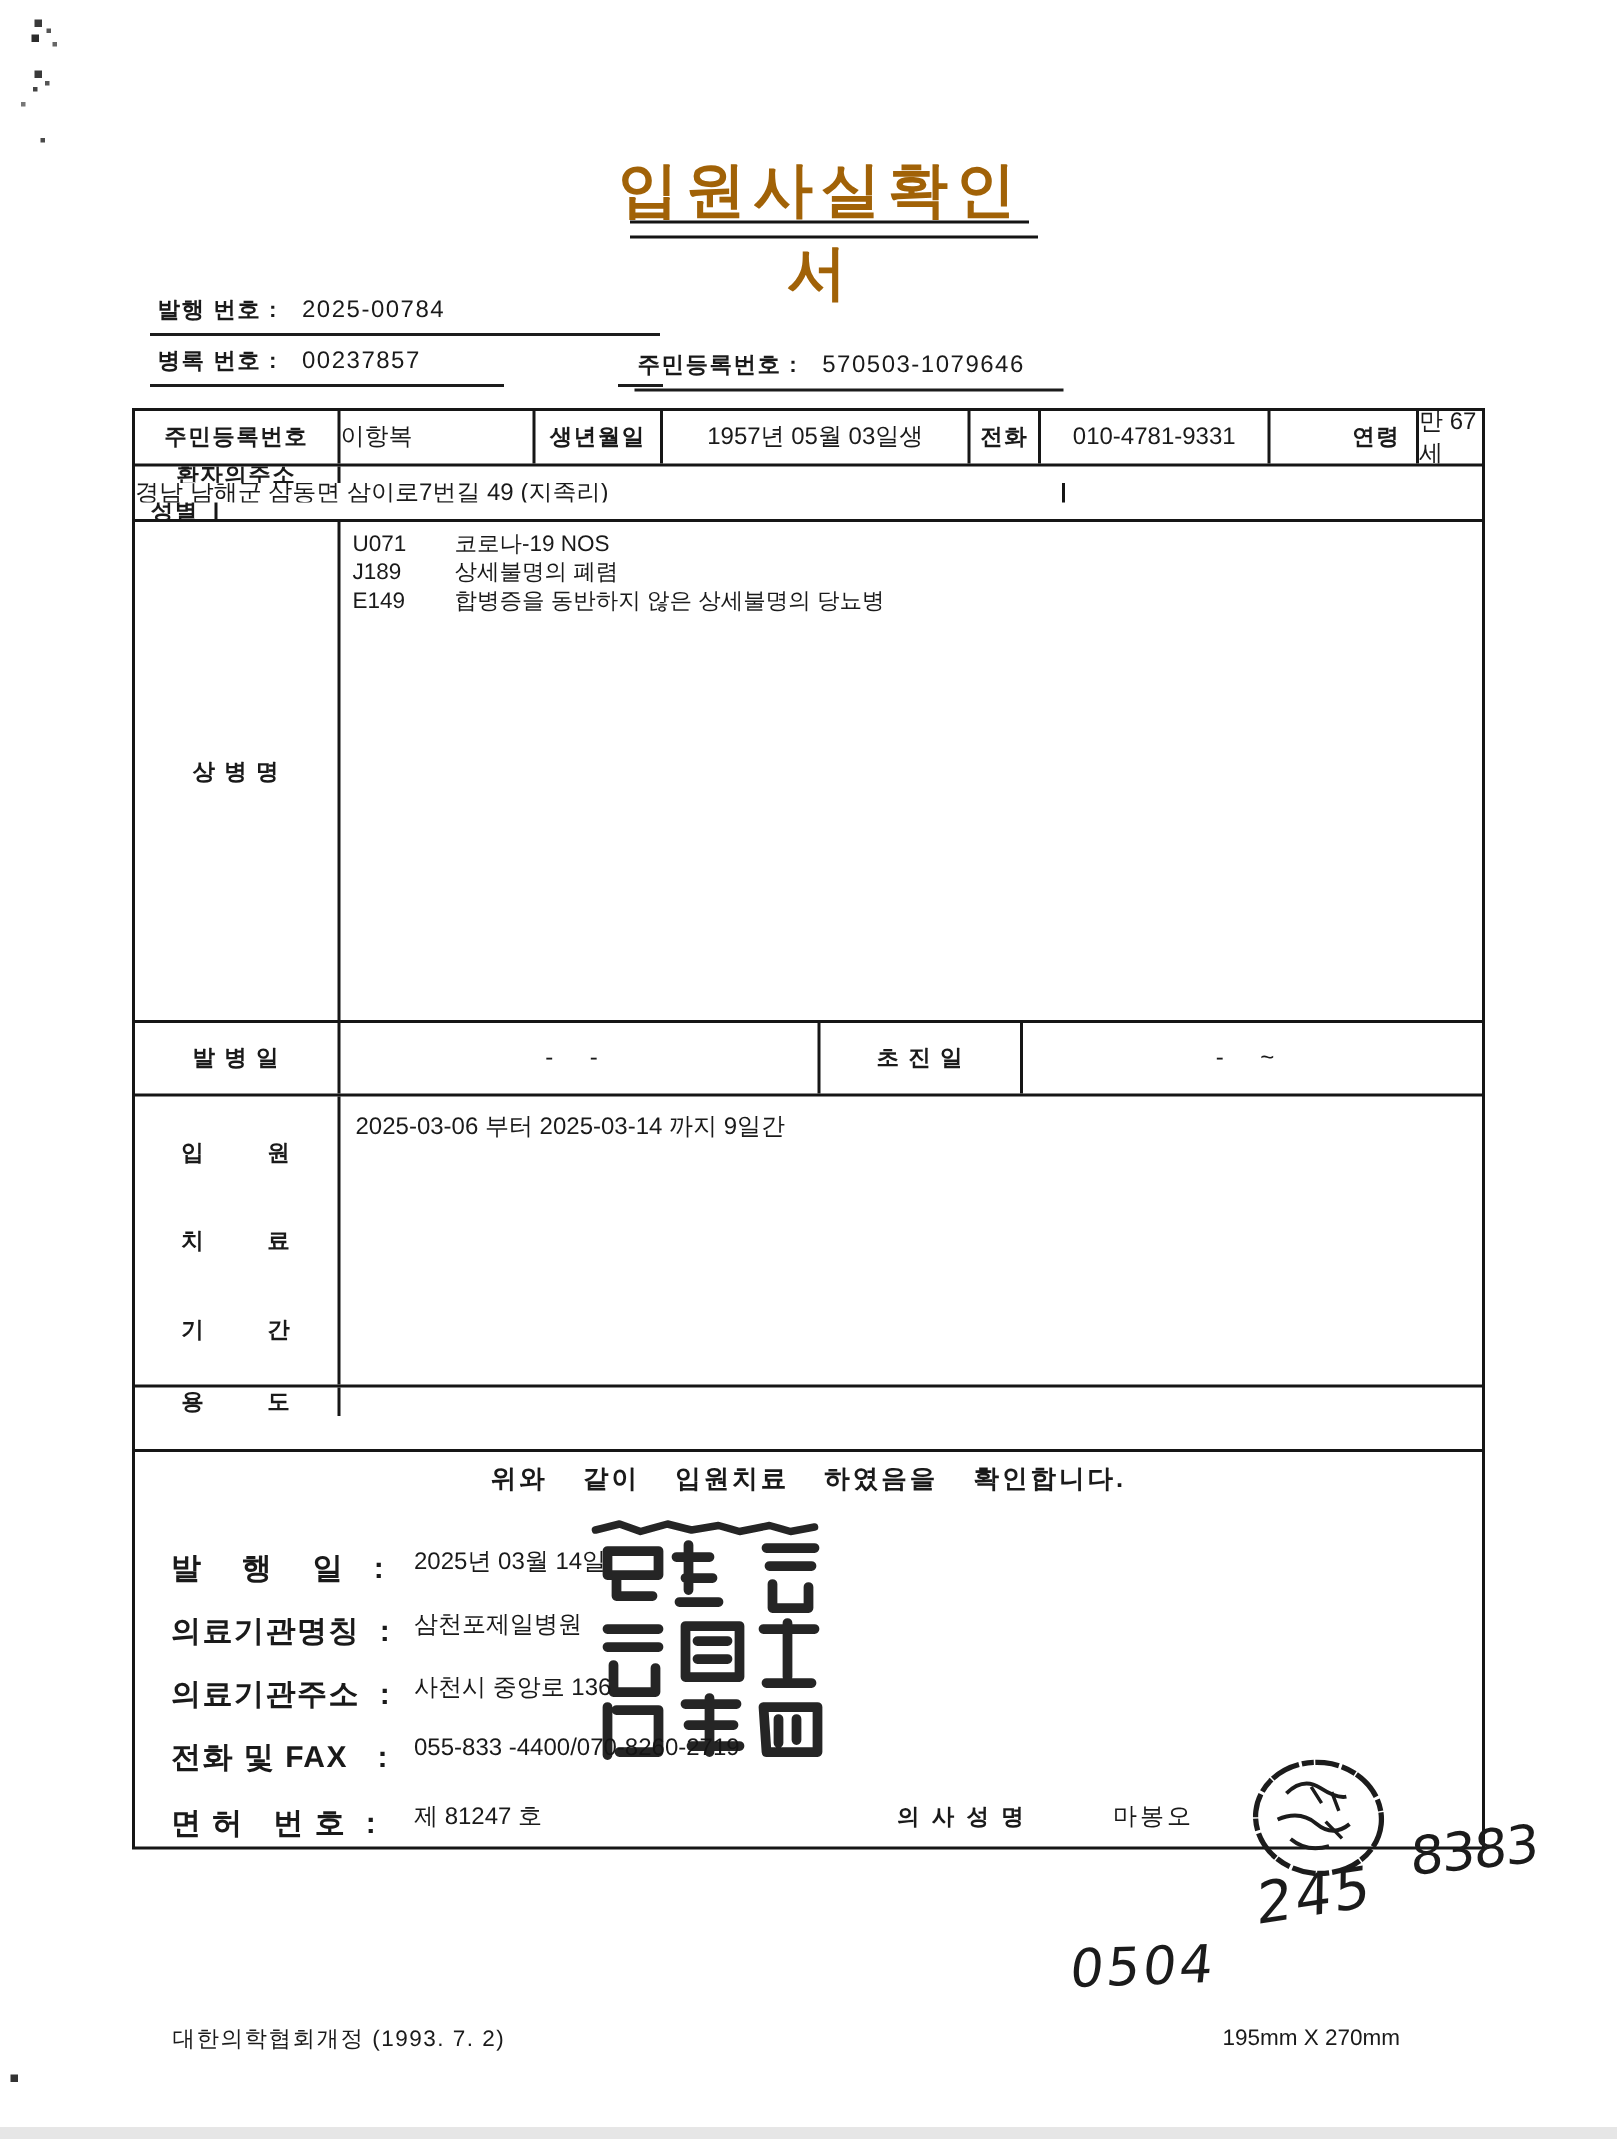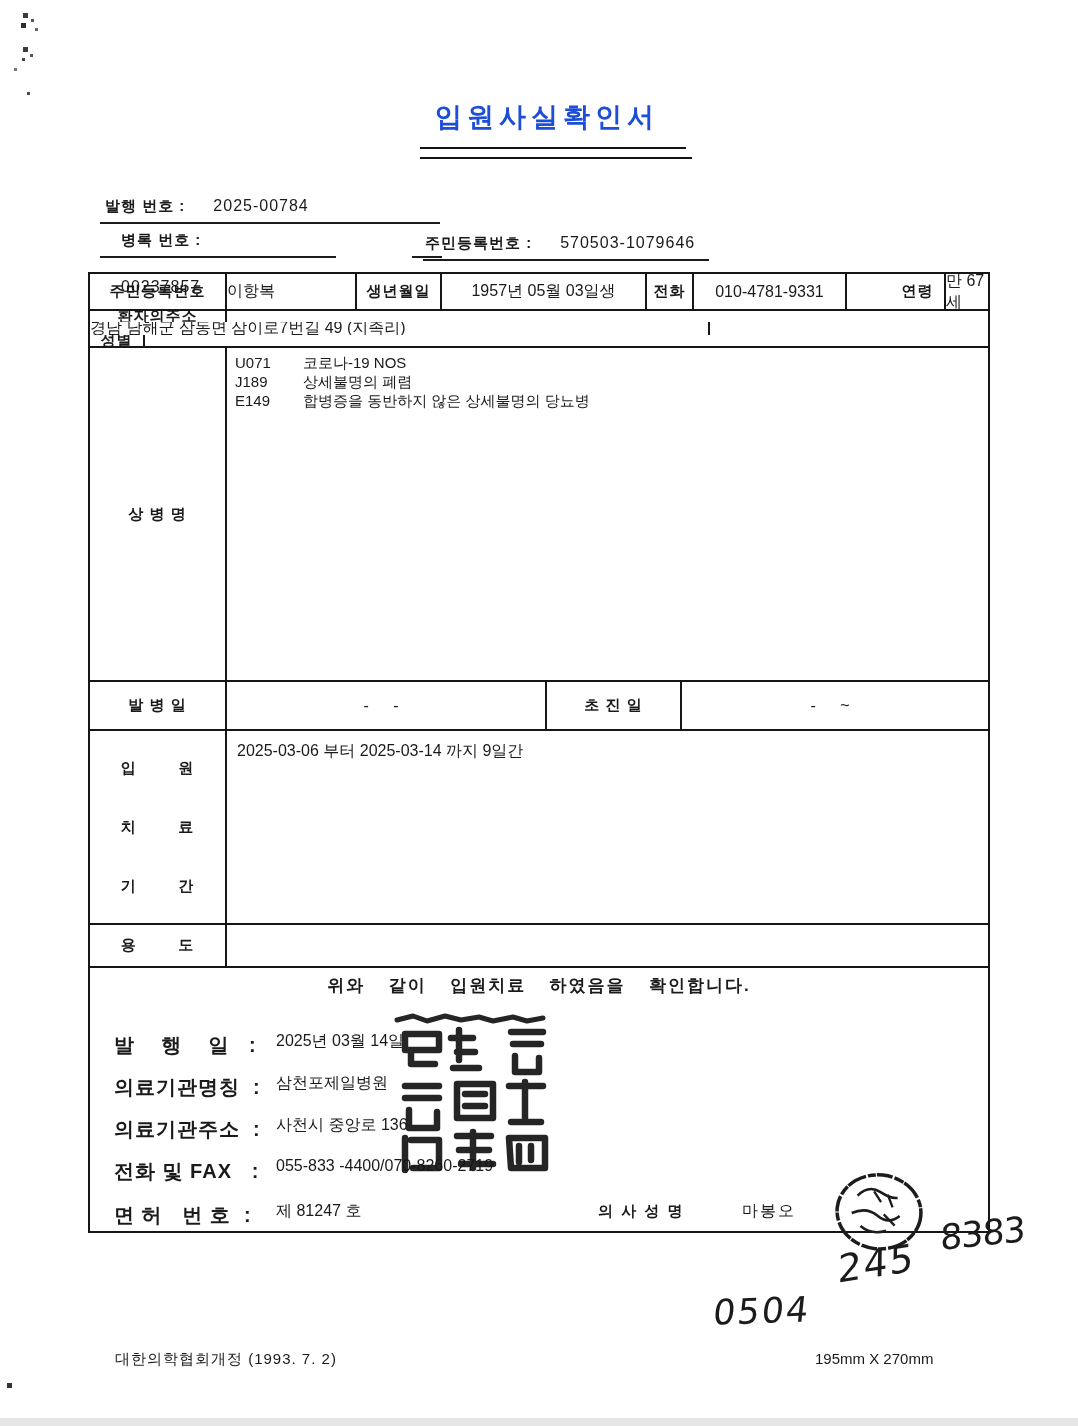--- a/index.html
+++ b/index.html
@@ -9,31 +9,31 @@
     background:#ffffff; overflow:hidden;
     font-family:"Liberation Sans","DejaVu Sans",sans-serif;
     color:#1a1a1a;
   }
   .abs { position:absolute; }
   .pre { white-space:pre; }
 
   
   .doc-title {
     left:392px; top:99px; width:310px; text-align:center;
-    font-size:27px; font-weight:bold; letter-spacing:5px; color:#1d4ed8;
+    font-size:40px; font-weight:bold; letter-spacing:5px; color:#a16207;
   }
   .title-rule { height:2px; background:#141414; }
 
   
   .verify-box { left:852px; top:117px; width:146px; height:141px; border:2px solid #1b1b1b; }
   .verify-head { height:35px; border-bottom:2px solid #1b1b1b; display:flex; align-items:center; justify-content:center; font-size:15px; letter-spacing:1px; }
   .verify-stamp { position:absolute; left:12px; top:44px; }
 
   
-  .kv-line { display:flex; align-items:baseline; gap:28px; font-size:16px;text-align:right; }
+  .kv-line { display:flex; align-items:baseline; gap:16px; font-size:16px;text-align:right; }
   .kv-label { font-size:15px; font-weight:bold; letter-spacing:1px; white-space:pre; }
   .kv-value { font-size:16px; letter-spacing:1px; }
   .u-line { height:2px; background:#1c1c1c; }
 
   
   .main-table { left:88px; top:272px; width:902px; height:961px; border:2px solid #161616; }
   .t-row { display:flex; width:100%; border-bottom:2px solid #161616; }
   .t-row.last { border-bottom:none; }
   .t-cell { border-right:2px solid #161616; display:flex; align-items:center; justify-content:center; font-size:15px; overflow:hidden; }
   .t-cell.last { border-right:none; }
@@ -93,21 +93,21 @@
   <div class="abs title-rule" style="left:420px; top:147px; width:266px;"></div>
   <div class="abs title-rule" style="left:420px; top:157px; width:272px;"></div>
 
 
   <div class="abs kv-line" style="left:105px; top:197px;">
     <span class="kv-label">발행 번호 :</span>
     <span class="kv-value">2025-00784</span>
   </div>
   <div class="abs u-line" style="left:100px; top:222px; width:340px;"></div>
 
-  <div class="abs kv-line" style="left:121px; top:231px;flex-direction:column;">
+  <div class="abs kv-line" style="left:105px; top:231px;">
     <span class="kv-label">병록 번호 :</span>
     <span class="kv-value">00237857</span>
   </div>
   <div class="abs u-line" style="left:100px; top:256px; width:236px;"></div>
   <div class="abs u-line" style="left:412px; top:256px; width:30px;"></div>
 
   <div class="abs kv-line" style="left:425px; top:234px;">
     <span class="kv-label">주민등록번호 :</span>
     <span class="kv-value">570503-1079646</span>
   </div>
@@ -151,21 +151,21 @@
 
     <div class="t-row" style="height:194px;">
       <div class="t-cell lab adm-label" style="width:137px;">
         <span class="pre">입        원</span>
         <span class="pre">치        료</span>
         <span class="pre">기        간</span>
       </div>
       <div class="t-cell val last adm-val" style="flex:1;">2025-03-06 부터 2025-03-14 까지 9일간</div>
     </div>
 
-    <div class="t-row" style="height:43px;">
+    <div class="t-row" style="height:43px;flex-direction:column;">
       <div class="t-cell lab" style="width:137px;">용        도</div>
       <div class="t-cell val last left" style="flex:1;"></div>
     </div>
 
     <div class="t-row last sec-bottom" style="height:263px;">
       <div class="confirm-line">위와  같이  입원치료  하였음을  확인합니다.</div>
 
       <span class="iss-label" style="top:64px;">발    행    일   :</span>
       <span class="iss-value" style="top:63px;">2025년 03월 14일</span>
 

